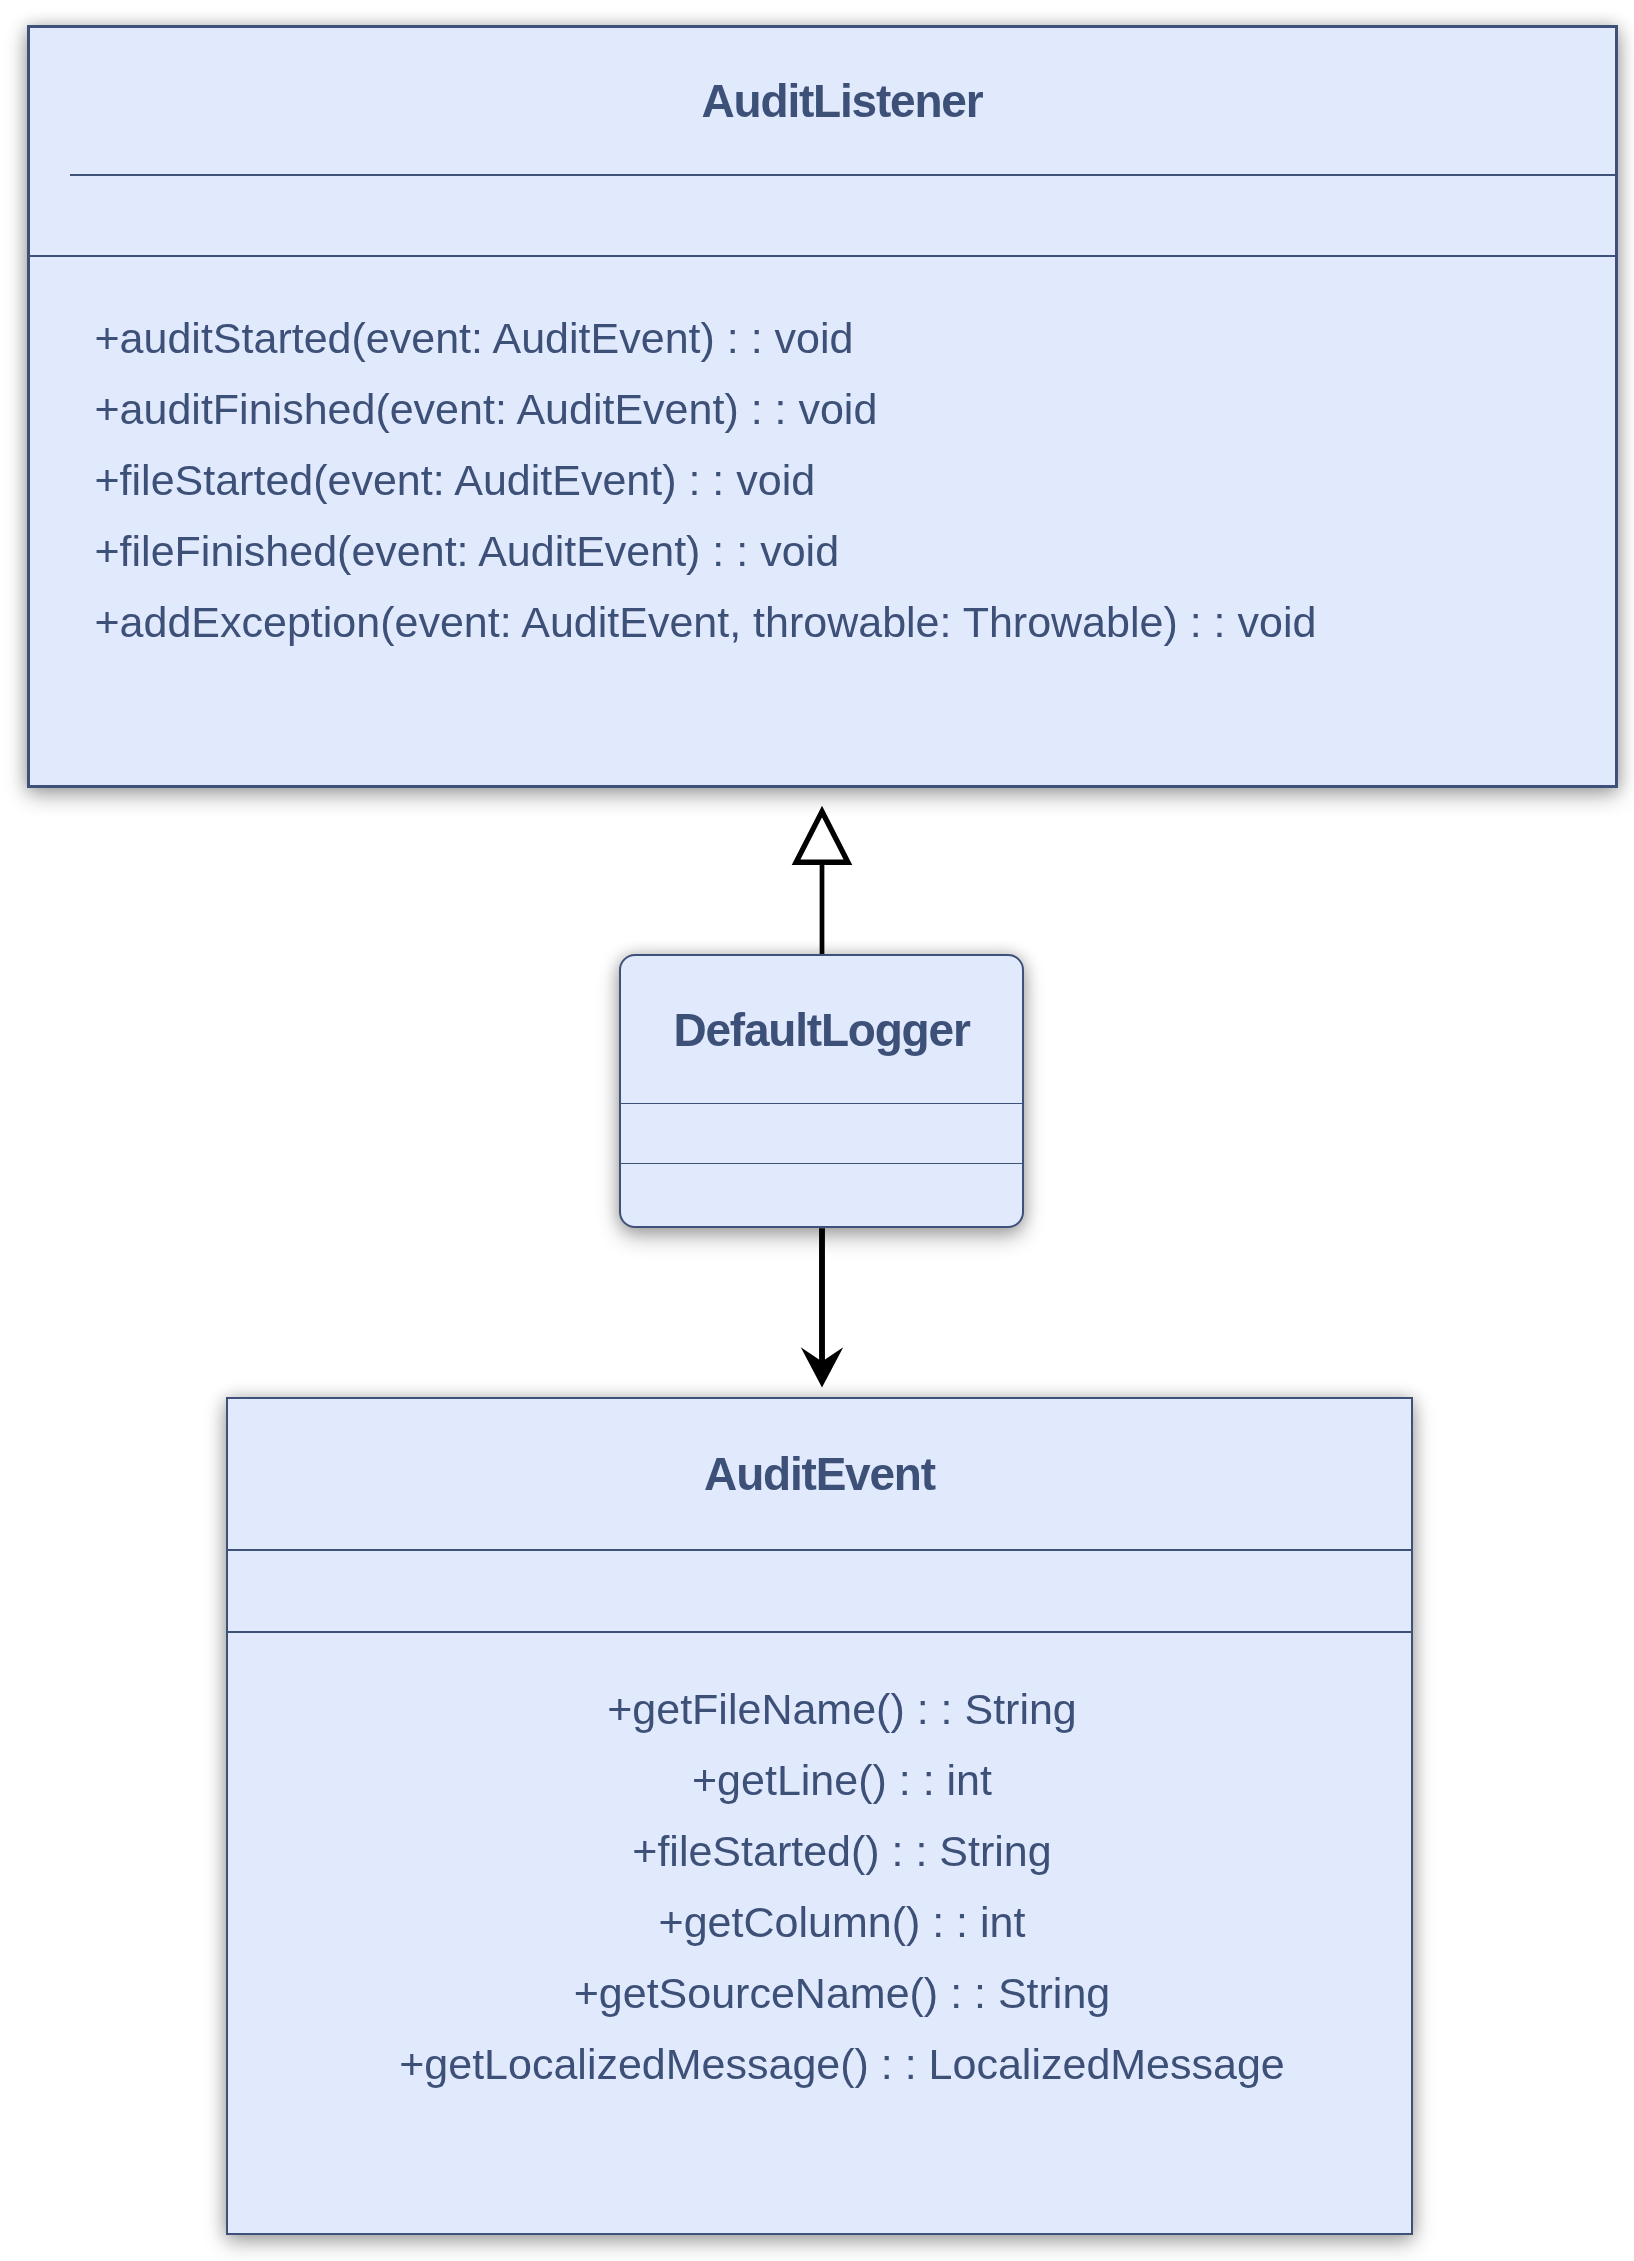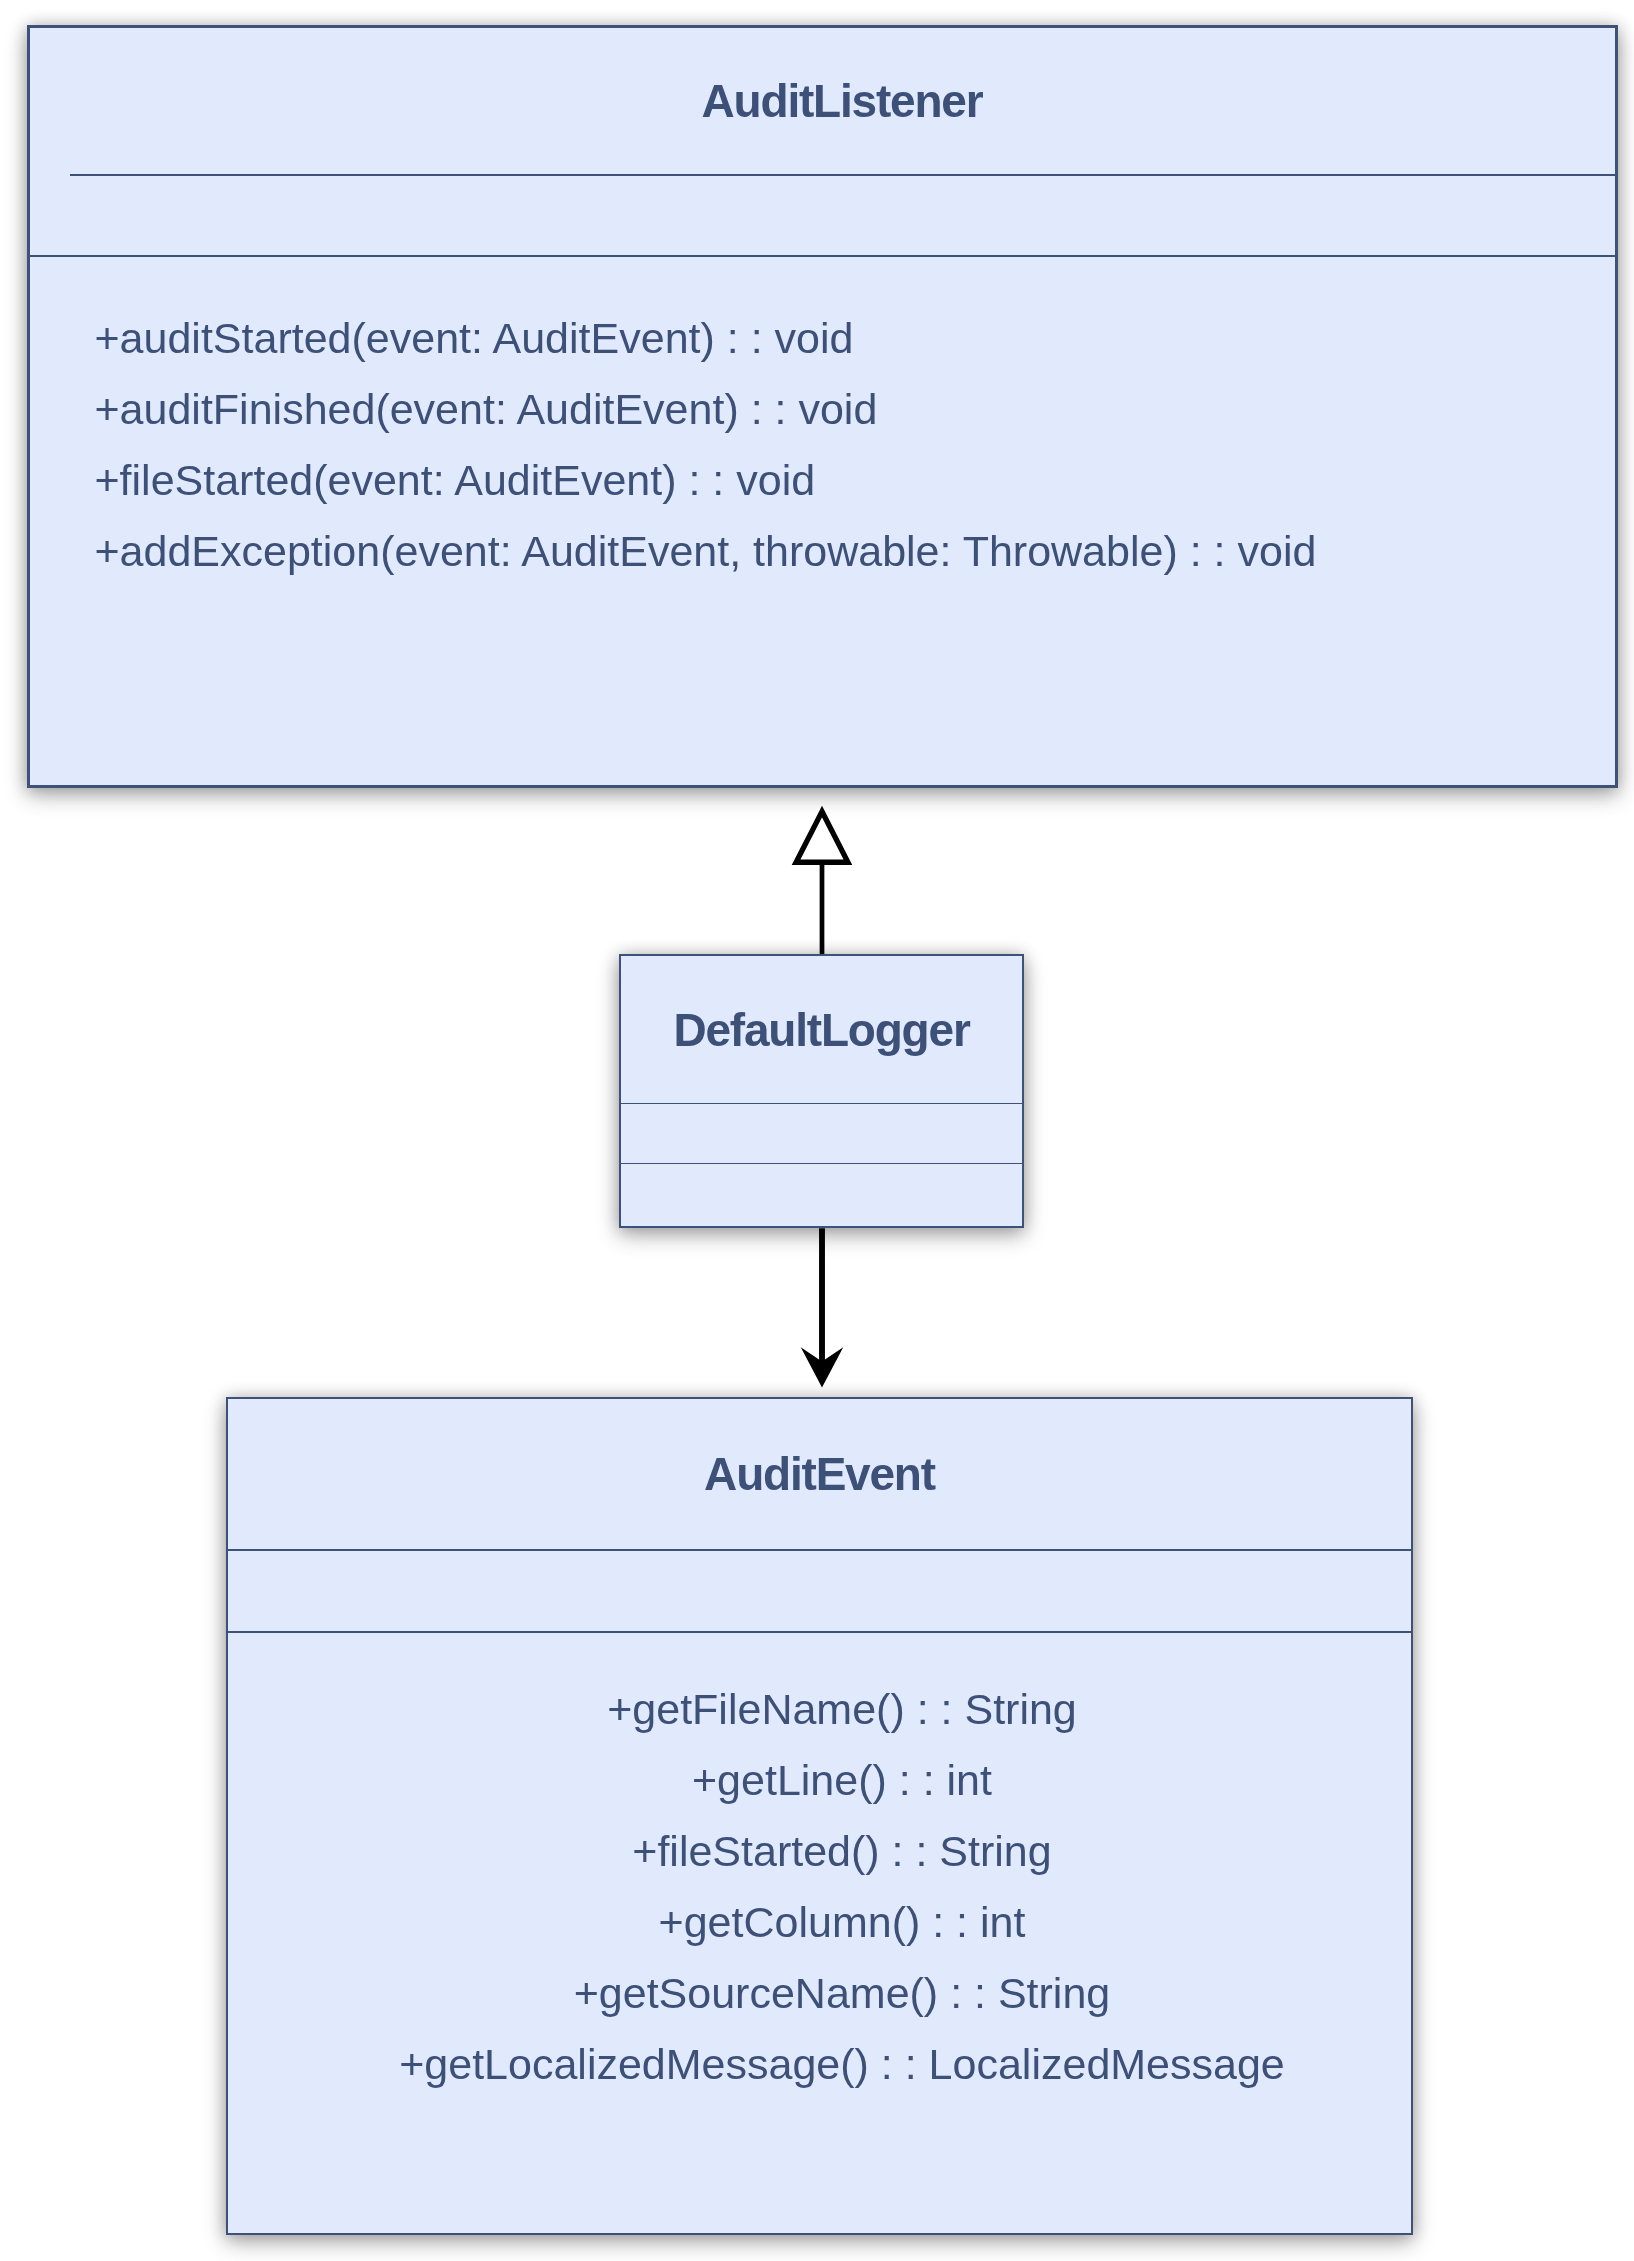--- a/index.html
+++ b/index.html
@@ -52,21 +52,21 @@
     white-space: pre;
   }
 
   
   #box-audit-listener { left: 26.5px; top: 25px; width: 1591px; height: 763px; }
   #box-audit-listener .title-compartment  { height: 148px; margin-left: 40px; }
   #box-audit-listener .attrs-compartment  { height: 81px; }
   #box-audit-listener .methods-compartment{ padding: 46px 23.6px 0 38px; }
 
   
-  #box-default-logger { left: 619px; top: 954px; width: 405px; height: 274px; border-width: 2.4px; }
+  #box-default-logger { left: 619px; top: 954px; width: 405px; height: 274px; border-width: 2.4px; border-radius: 16px; }
   #box-default-logger .compartment { border-bottom-width: 1.8px; }
   #box-default-logger .title-compartment { height: 148px; }
   #box-default-logger .attrs-compartment { height: 60px; }
 
   
   #box-audit-event { left: 226px; top: 1397px; width: 1187px; height: 838px; border-width: 2.9px; }
   #box-audit-event .title-compartment  { height: 152px; }
   #box-audit-event .attrs-compartment  { height: 82px; }
   #box-audit-event .methods-compartment{ padding: 41px 22px 0 40px; text-align: center; }
 
@@ -84,20 +84,21 @@
 
   <div class="class-box" id="box-audit-listener">
     <div class="compartment title-compartment">
       <span class="class-title">AuditListener</span>
     </div>
     <div class="compartment attrs-compartment"></div>
     <div class="compartment methods-compartment">
         <div class="method-line">+auditStarted(event: AuditEvent) : : void</div>
         <div class="method-line">+auditFinished(event: AuditEvent) : : void</div>
         <div class="method-line">+fileStarted(event: AuditEvent) : : void</div>
+        <div class="method-line">+fileFinished(event: AuditEvent) : : void</div>
         <div class="method-line">+addException(event: AuditEvent, throwable: Throwable) : : void</div>
       </div>
   </div>
 
   <svg class="arrow-svg" id="realization-arrow" viewBox="0 0 200 256">
     <line x1="100" y1="88" x2="100" y2="252" stroke="#000000" stroke-width="8"></line>
     <polygon points="100,6 144,92 56,92" fill="#ffffff" stroke="#000000" stroke-width="9"></polygon>
   </svg>
 
   <div class="class-box" id="box-default-logger">

